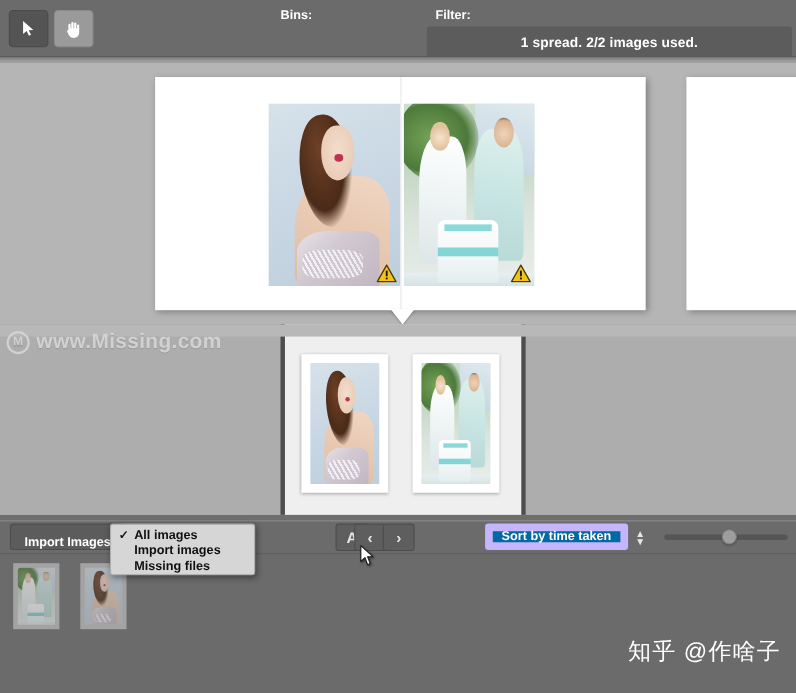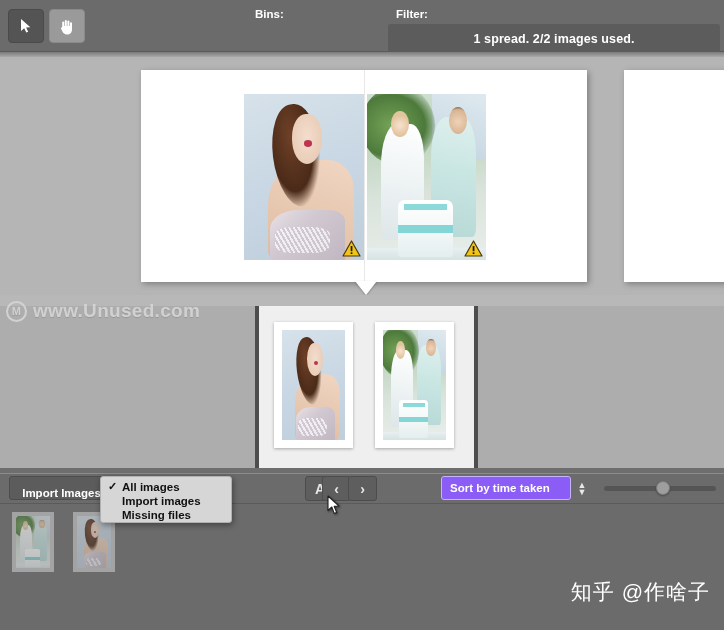--- a/index.html
+++ b/index.html
@@ -175,22 +175,22 @@
     background: #5c5c5c;
     border: 1px solid #4d4d4d;
     border-radius: 3px;
     color: #ffffff;
     font-size: 11.5px; font-weight: bold;
     display: flex; align-items: flex-end; justify-content: center;
   }
   .import-btn { left: 9px; top: 476px; width: 105px; height: 24px; }
   .combo {
     position: absolute;
-    background: #8b5cf6;
-    border: 1px solid #c4b5fd;
+    background: #0369a1;
+    border: 7px solid #c4b5fd;
     border-radius: 3px;
     color: #ffffff;
     font-size: 11.5px; font-weight: bold;
     display: flex; align-items: center;
     padding-left: 8px;
   }
   .stepper {
     position: absolute;
     width: 14px;
     display: flex; flex-direction: column;
@@ -475,21 +475,21 @@
       </div>
     </div>
     <div class="strip-divider-l"></div>
     <div class="strip-divider-r"></div>
     <div class="strip-right-pane"></div>
     <div class="strip-top-band"></div>
   </div>
 
   <div class="watermark-md">
     <span class="md-logo">M</span>
-    <span>www.Unused.com</span>
+    <span>www.Missing.com</span>
   </div>
 
   <div class="ctrlbar"></div>
 
   <div class="btn-dark import-btn">
     <span>Import Images</span>
   </div>
   <div class="stepper import-stepper">
     <span>▲</span>
     <span>▼</span>

